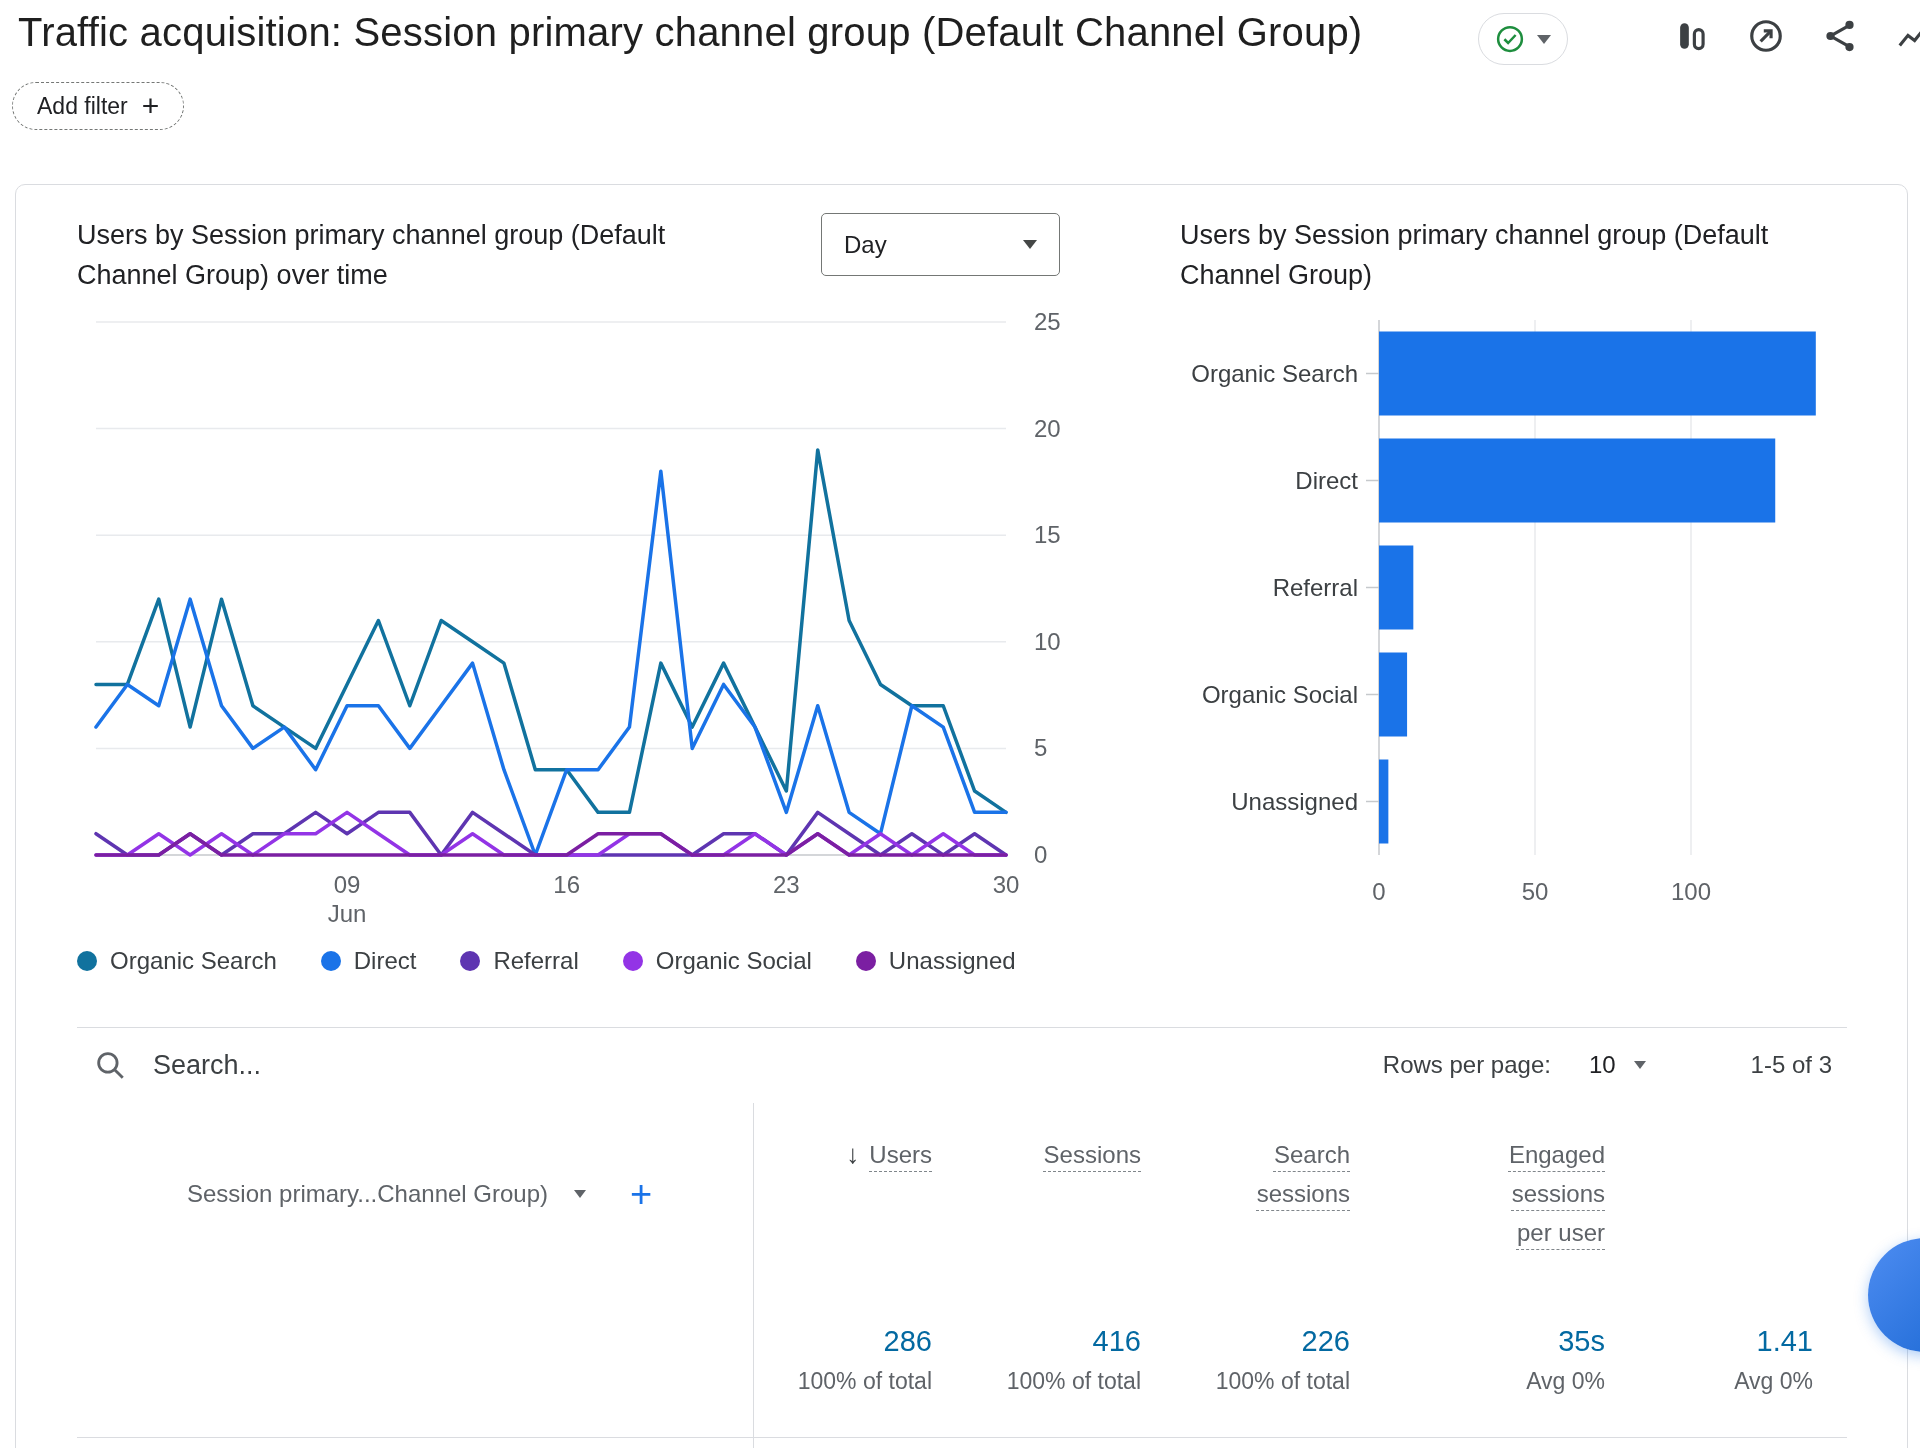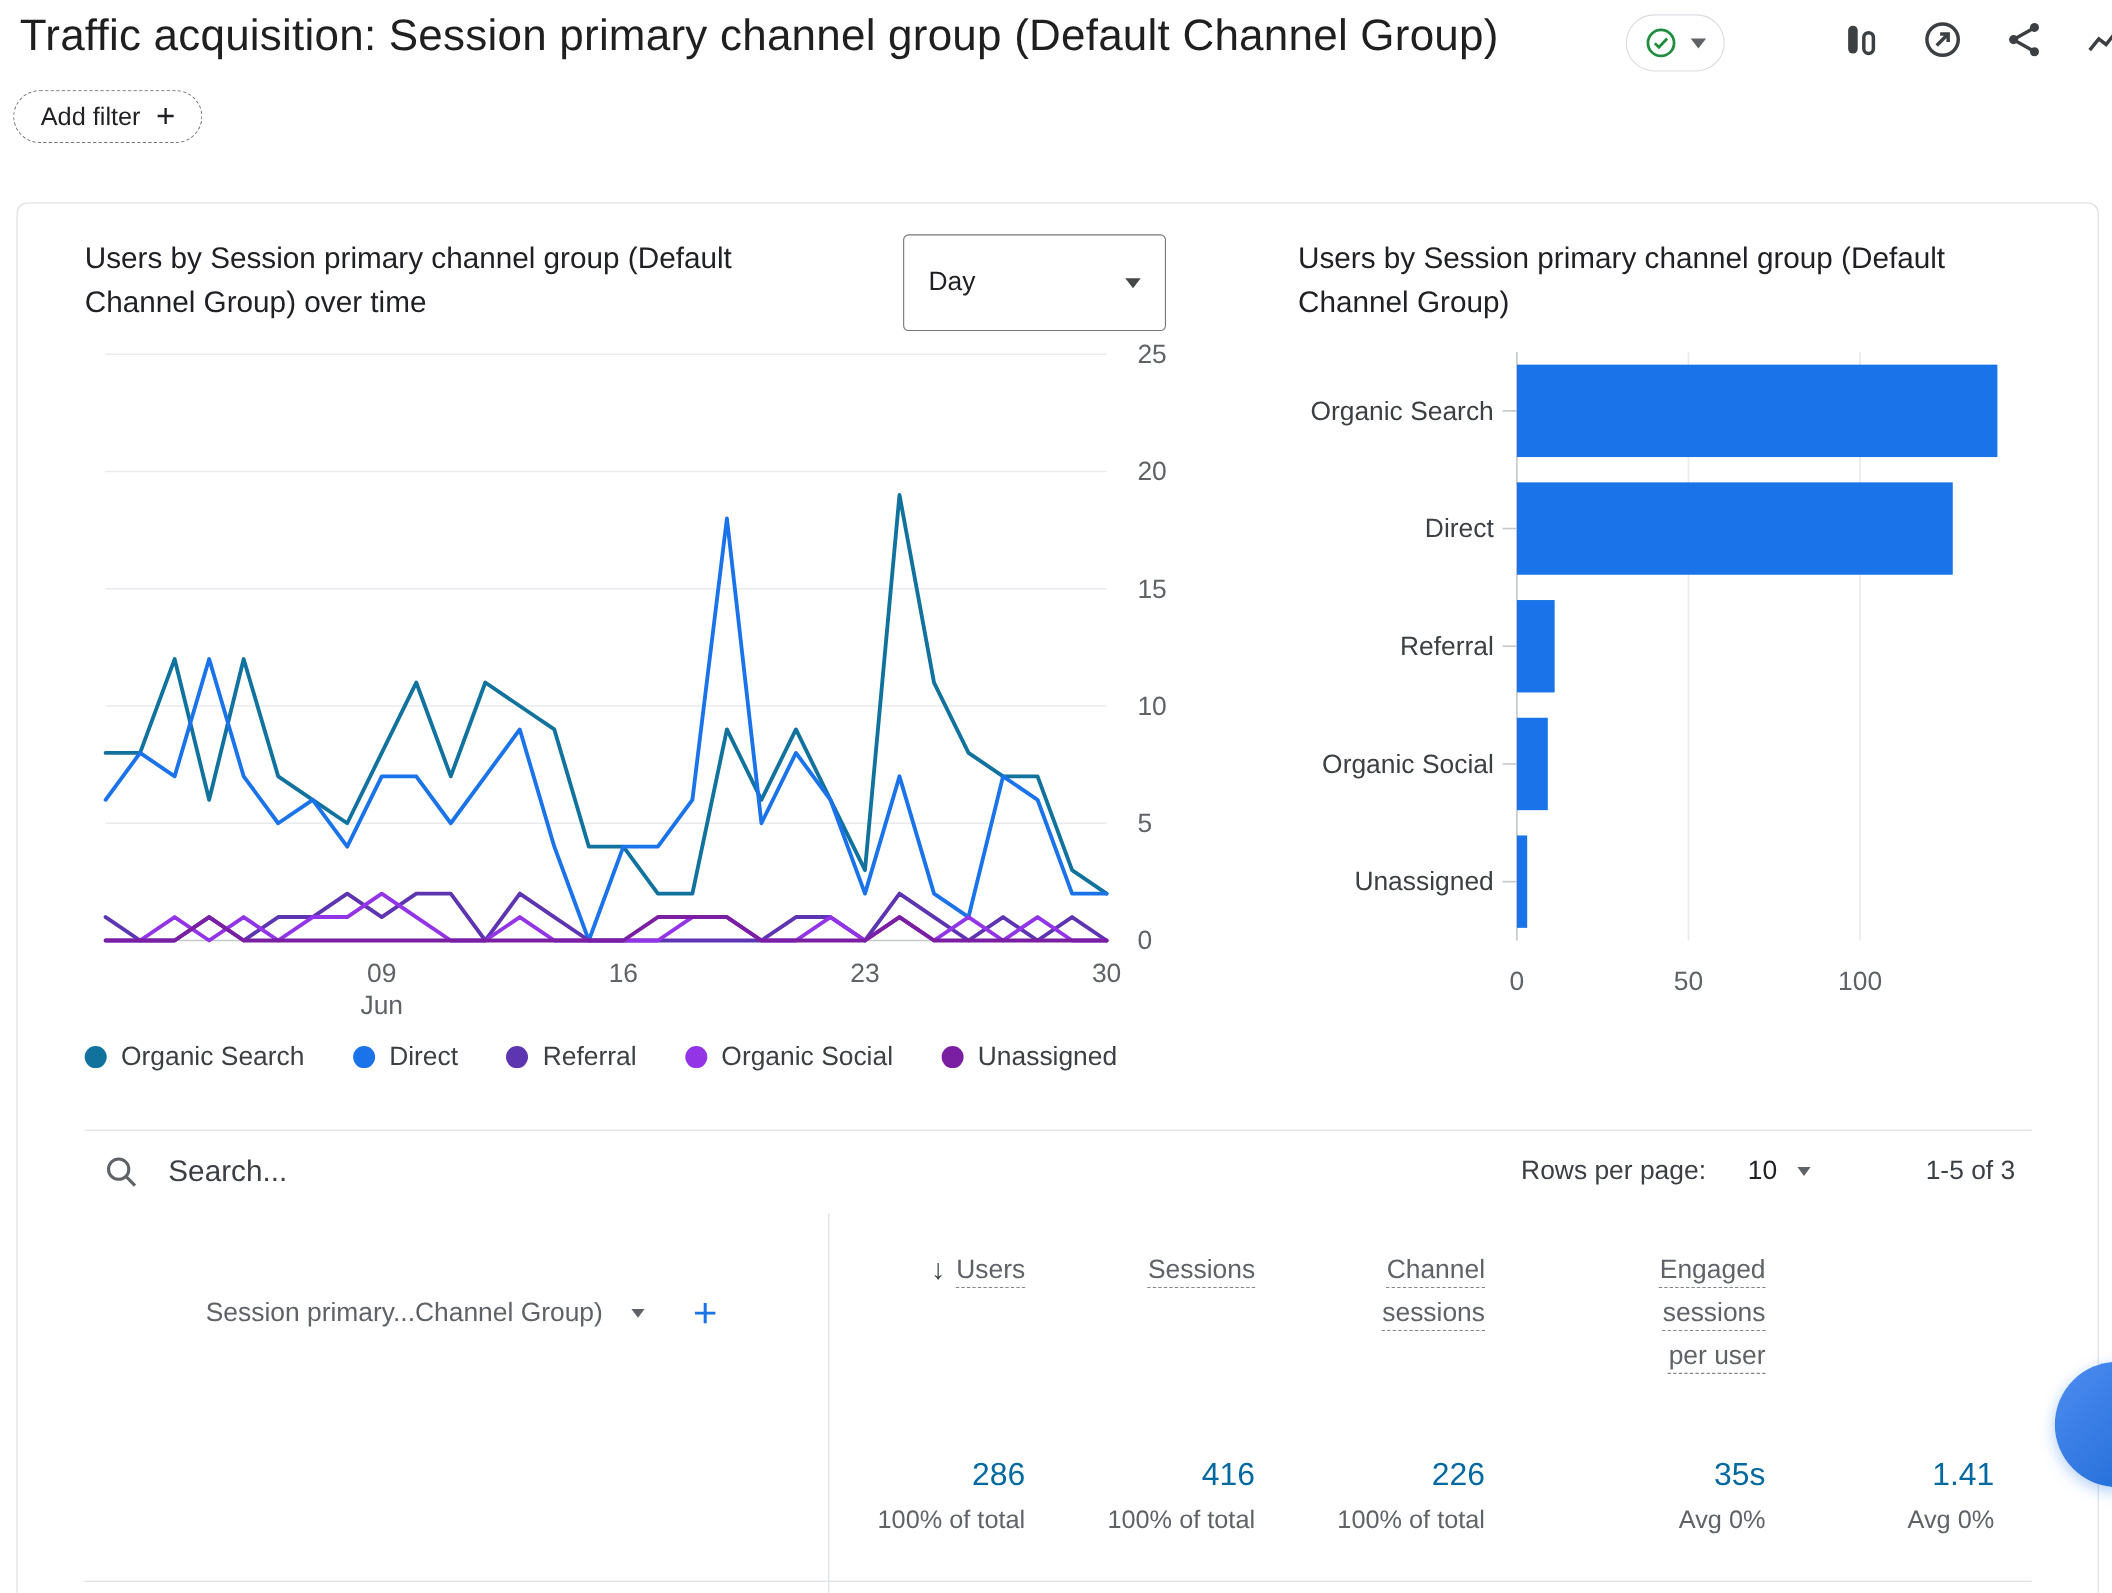--- a/index.html
+++ b/index.html
@@ -29,21 +29,21 @@
   .add-filter .plus { font-size:30px; font-weight:300; color:#202124; line-height:1; }
   .card {
     position:absolute; left:15px; top:184px; width:1893px; height:1290px;
     border:1px solid #dadce0; border-radius:10px; background:#fff;
   }
   .chart-title {
     position:absolute; top:30px; width:680px; font-size:27px; line-height:40px;
     color:#202124; font-weight:400;
   }
   .day-select {
-    position:absolute; left:805px; top:28px; width:239px; height:88px;
+    position:absolute; left:805px; top:28px; width:239px; height:63px;
     border:1px solid #747775; border-radius:5px; display:flex; align-items:center;
     justify-content:space-between; padding:0 22px; font-size:24px; color:#202124; cursor:pointer;
   }
   .day-select .caret { border-top-color:#444746; }
   .chart-box { position:absolute; top:125px; }
   svg text { font-family:"Liberation Sans","DejaVu Sans",sans-serif; }
   .axis-label { font-size:24px; fill:#5f6368; }
   .cat-label { font-size:24px; fill:#3c4043; }
   .legend { position:absolute; left:61px; top:762px; display:flex; gap:44px; align-items:center; }
   .legend-item { display:flex; align-items:center; gap:13px; font-size:24px; color:#3c4043; }
@@ -259,21 +259,21 @@
       <span class="add-col">+</span>
     </div>
     <div class="th-metric">
       <span class="sort-arrow">↓</span>
       <span class="th-text">Users</span>
     </div>
     <div class="th-metric">
       <span class="th-text">Sessions</span>
     </div>
     <div class="th-metric">
-      <span class="th-text w-narrow2">Channel sessions</span>
+      <span class="th-text w-narrow2">Search sessions</span>
     </div>
     <div class="th-metric">
       <span class="th-text w-narrow4">Engaged sessions per user</span>
     </div>
   </div>
 
   <div class="metric-grid" style="top:1140px;">
     <div></div>
     <div class="total-cell">
       <div class="total-value">286</div>

